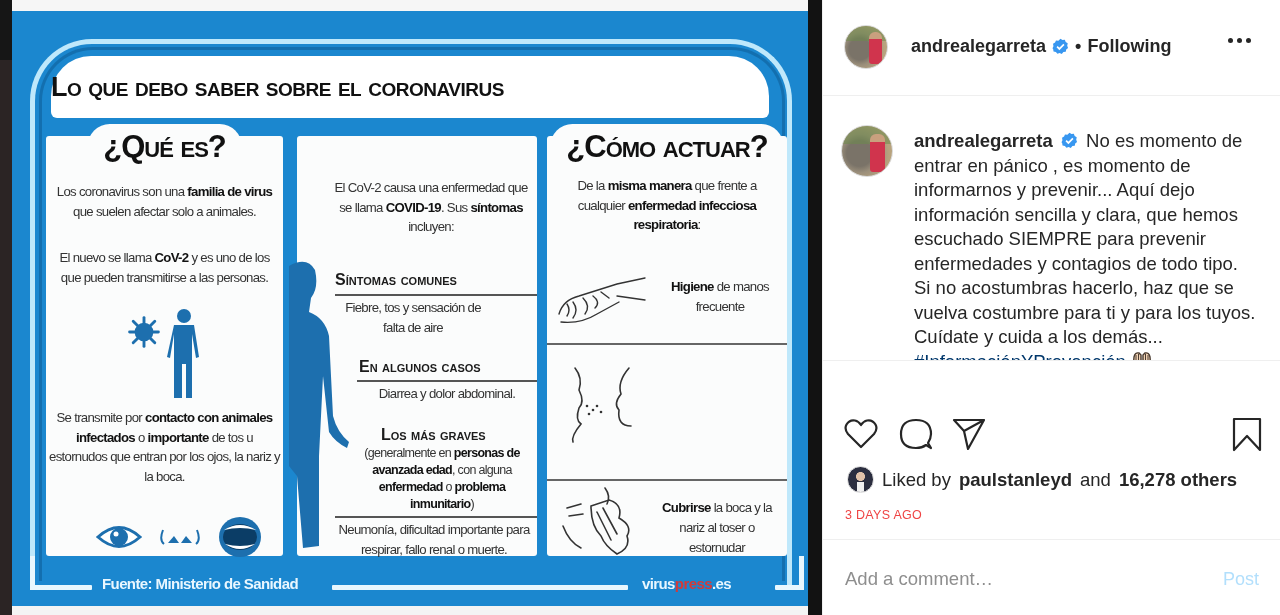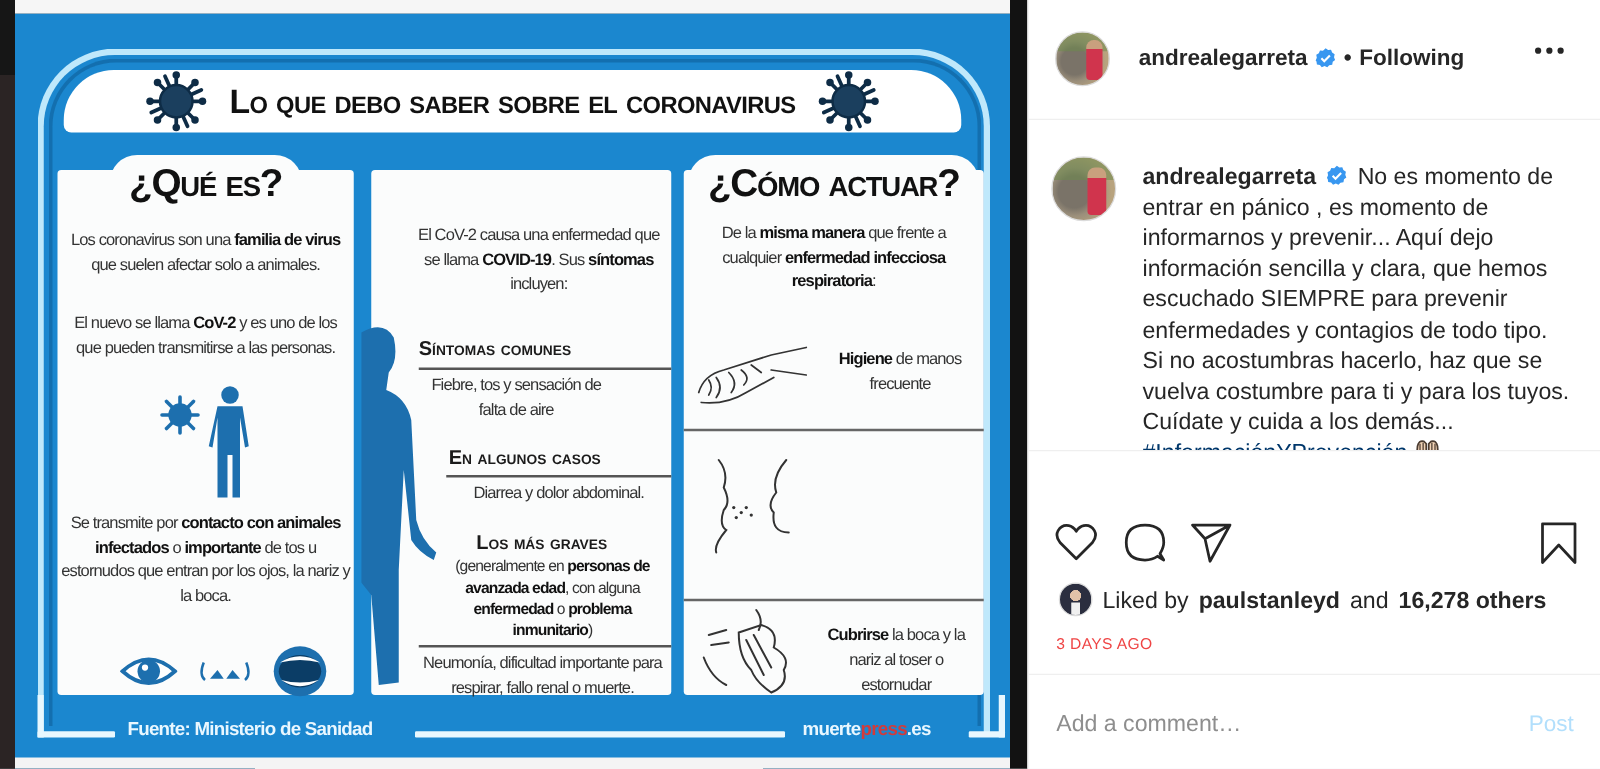--- a/index.html
+++ b/index.html
@@ -17,23 +17,23 @@
 
     .outer-frame {
       position: absolute; left: 18px; top: 28px; width: 762px; height: 550px;
       border: 5px solid #bfe8fb; border-bottom: none; border-radius: 62px 62px 0 0;
     }
     .outer-frame-inner {
       position: absolute; left: 27px; top: 36px; width: 746px; height: 534px;
       border: 3px solid #0d5d96; border-bottom: none; border-radius: 54px 54px 0 0; opacity: .55;
     }
     .title-banner {
-      position: absolute; left: 39px; top: 45px; width: 718px; height: 50px;
+      position: absolute; left: 39px; top: 45px; width: 718px; height: 62px;
       background: #ffffff; border-radius: 40px 40px 6px 6px;
-      display: flex; align-items: center; justify-content: center; gap: 18px;
+      display: flex; justify-content: center; gap: 18px; flex-direction: column;
     }
     .title-text {
       font-family: "Liberation Sans", sans-serif; font-weight: 700; font-size: 27px;
       letter-spacing: -0.5px; color: #111; font-variant: small-caps; text-transform: lowercase;
       white-space: nowrap;
     }
     .title-text::first-letter { text-transform: uppercase; }
     .virus-icon { width: 50px; height: 50px; display: block; }
 
     .col {
@@ -310,21 +310,21 @@
       <div class="para" style="position:absolute;left:106px;width:128px;top:362px;line-height:20px;">
         <b>Cubrirse</b><span> la boca y la nariz al toser o estornudar</span>
       </div>
     </div>
 
     <div class="footer-bar">
       <div class="footer-left-hook"></div>
       <div class="footer-line" style="left:0;width:62px;"></div>
       <div class="footer-source">Fuente: Ministerio de Sanidad</div>
       <div class="footer-line" style="left:302px;width:296px;"></div>
-      <div class="footer-brand"><span>muerte</span><span class="press">press</span><span>.es</span></div>
+      <div class="footer-brand"><span>virus</span><span class="press">press</span><span>.es</span></div>
       <div class="footer-line" style="left:745px;width:29px;"></div>
       <div class="footer-right-hook"></div>
     </div>
   </div>
   <div class="img-bottomstrip"></div>
 </div>
 
 <div class="post-panel">
   <div class="header">
     <div class="avatar">

